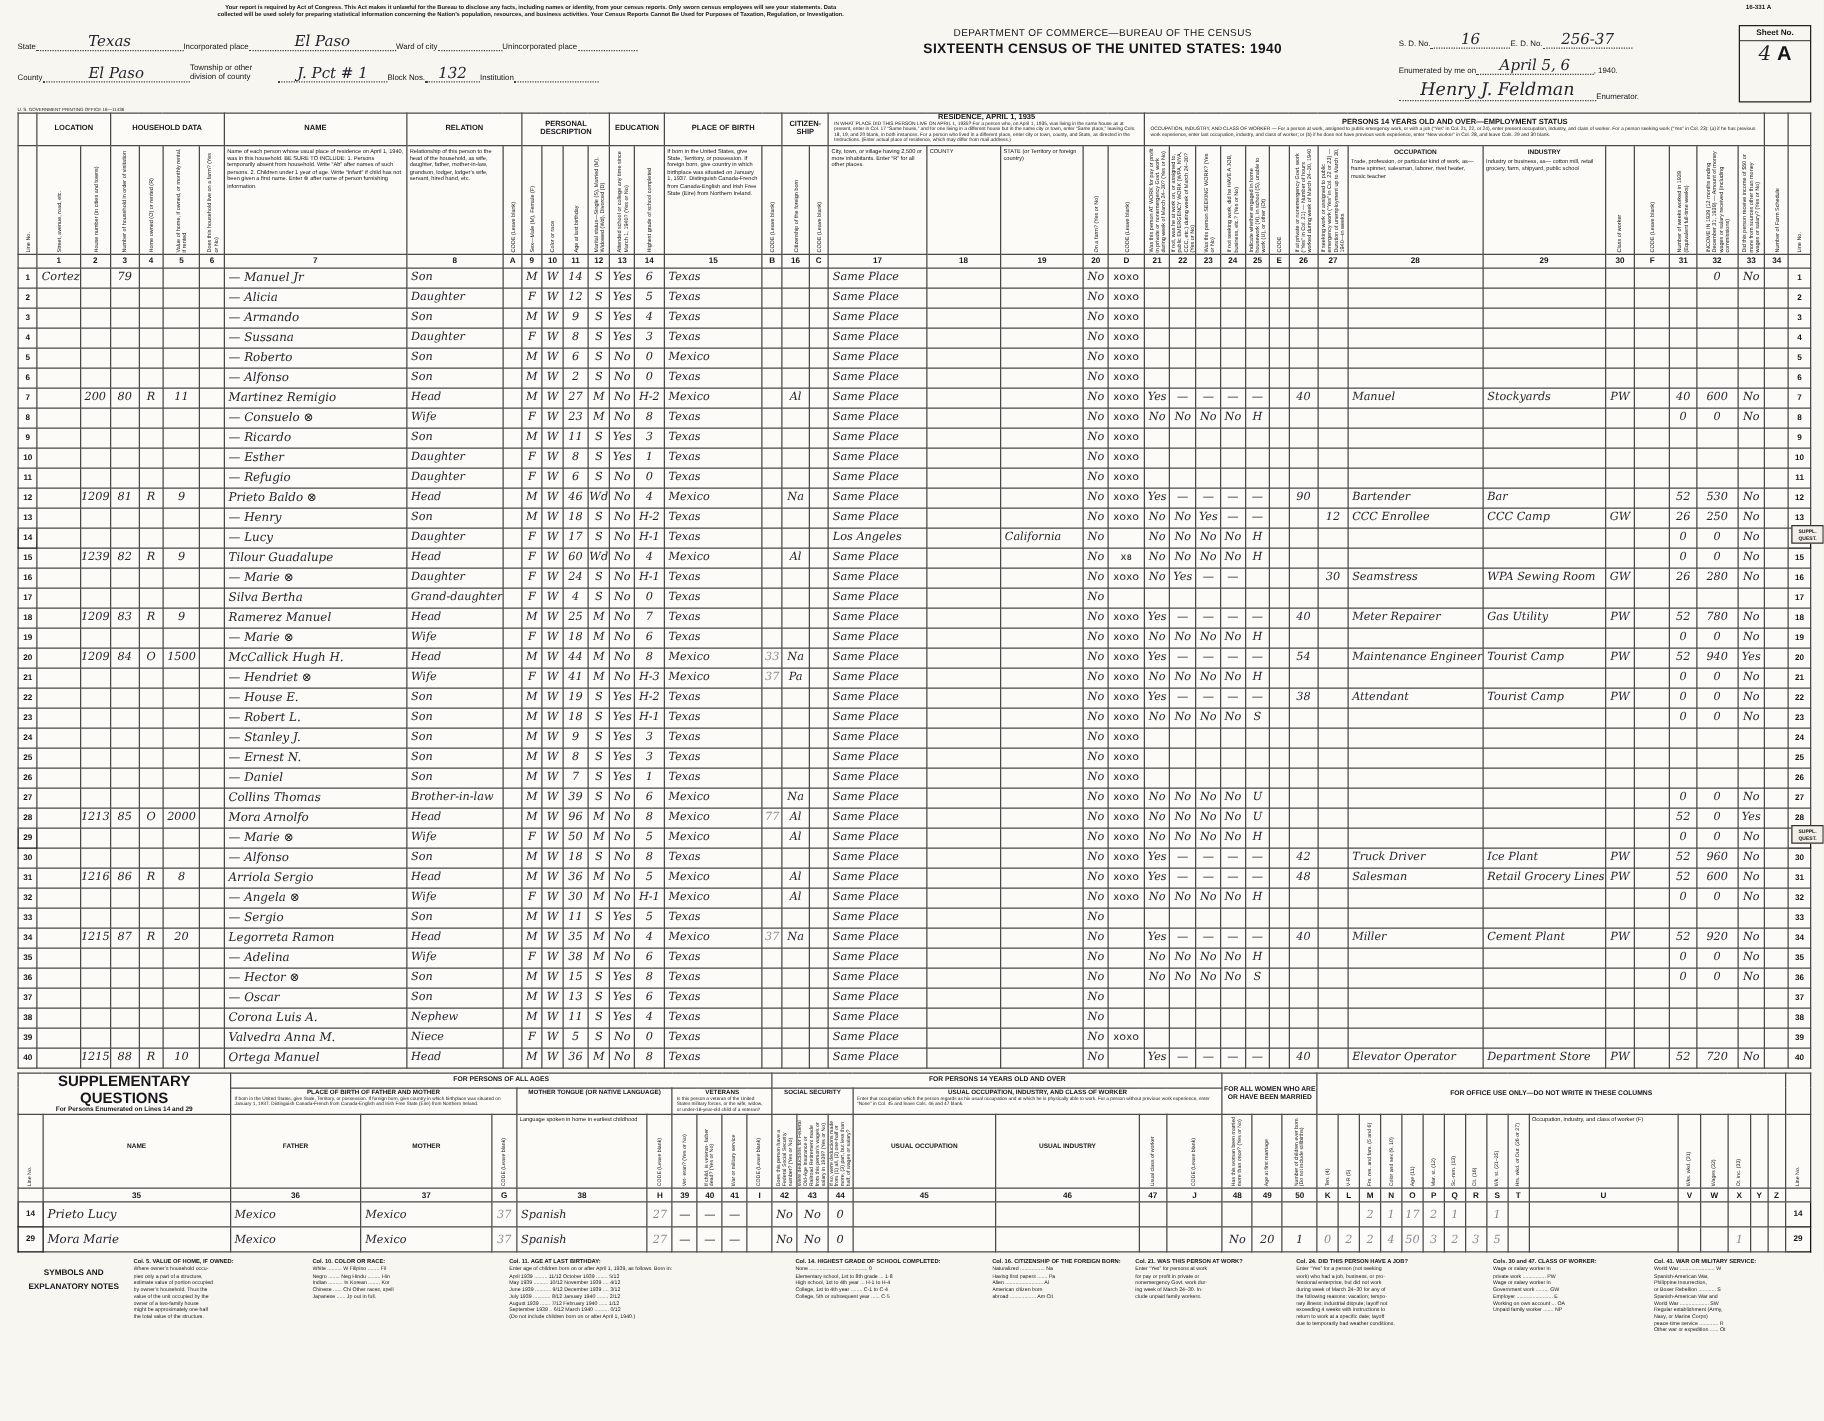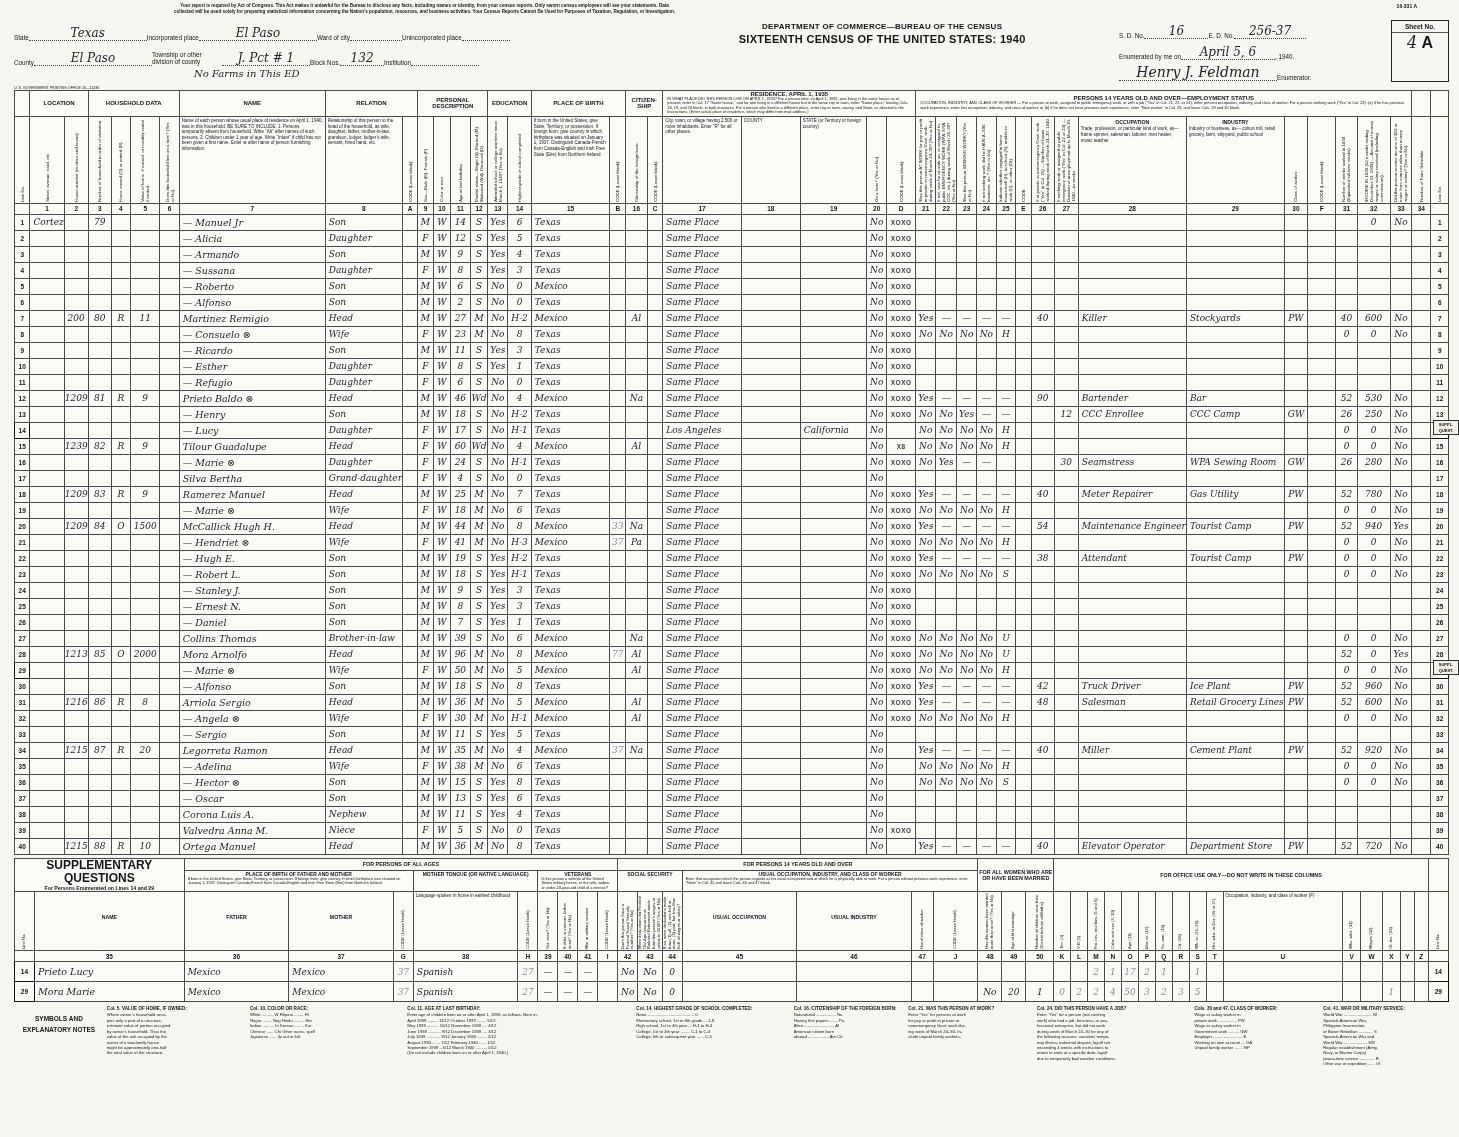--- a/index.html
+++ b/index.html
@@ -12,21 +12,21 @@
   
   .head{display:flex;height:70px;margin-top:1px;}
   .head-left{width:44%;font-size:6.5px;position:relative;padding-top:6px;}
   .fline{display:flex;align-items:flex-end;margin-bottom:10px;}
   .flabel{white-space:nowrap;font-size:6.3px;}
   .fval{border-bottom:1px dotted #444;min-width:52px;text-align:center;padding:0 4px;}
   .hw{font-family:"DejaVu Serif",serif;font-style:italic;color:#23232c;}
   .hw-big{font-size:12px;}
   .gpo{position:absolute;left:0;bottom:0;font-size:3.6px;}
   .head-center{width:33%;text-align:center;padding-top:2px;}
-  .dept{font-size:8px;font-weight:bold;letter-spacing:.3px;}
+  .dept{font-size:8px;font-weight:normal;letter-spacing:.3px;}
   .census{font-size:11px;font-weight:bold;margin-top:2px;letter-spacing:.3px;}
   .sched{font-size:13.5px;font-weight:bold;margin-top:4px;letter-spacing:1px;display:inline-block;}
   .pencil540{font-family:"DejaVu Serif",serif;color:#7d7d85;font-size:10px;margin-left:18px;}
   .head-right{flex:1;font-size:6.5px;position:relative;padding-top:4px;padding-right:64px;}
   .sheet-box{position:absolute;right:0;top:0;width:56px;height:58px;border:1.6px solid #222;text-align:center;padding-top:2px;}
   .sheet-box .lbl{font-size:6.5px;font-weight:bold;border-bottom:1px solid #555;padding-bottom:2px;}
   .sheet-val{font-size:16px;}
   .sheet-val .a{font-weight:bold;font-family:"Liberation Sans",sans-serif;font-style:normal;}
   
   table{border-collapse:collapse;table-layout:fixed;background:#fcfbf7;}
@@ -94,24 +94,20 @@
       </div>
       <div class="fline" style="margin-bottom:2px">
         <span class="flabel">County</span>
         <span class="fval hw hw-big" style="min-width:110px">El Paso</span>
         <span class="flabel" style="max-width:70px;white-space:normal;line-height:1.1">Township or other division of county</span>
         <span class="fval hw hw-big" style="min-width:80px">J. Pct # 1</span>
         <span class="flabel">Block Nos.</span>
         <span class="fval hw hw-big" style="min-width:36px">132</span>
         <span class="flabel">Institution</span>
         <span class="fval" style="min-width:60px"></span>
-      </div>
-      <div style="display:flex">
-        <span style="width:180px"></span>
-        <span class="hw" style="font-size:10px">No Farms in This ED</span>
       </div>
       <div class="gpo">U. S. GOVERNMENT PRINTING OFFICE   16—11436</div>
     </div>
     <div class="head-center">
       <div class="dept">DEPARTMENT OF COMMERCE—BUREAU OF THE CENSUS</div>
       <div class="census">SIXTEENTH CENSUS OF THE UNITED STATES: 1940</div>
     </div>
     <div class="head-right">
       <div class="fline" style="margin-bottom:6px">
         <span class="flabel">S. D. No.</span>
@@ -903,21 +899,21 @@
           </td>
           <td class="dc">
             <div class="cell hw ctr">—</div>
           </td>
           <td class="dc"></td>
           <td class="dc bl">
             <div class="cell hw ctr">40</div>
           </td>
           <td class="dc"></td>
           <td class="dc bl">
-            <div class="cell hw left">Killer</div>
+            <div class="cell hw left">Manuel</div>
           </td>
           <td class="dc">
             <div class="cell hw left">Stockyards</div>
           </td>
           <td class="dc">
             <div class="cell hw ctr">PW</div>
           </td>
           <td class="dc"></td>
           <td class="dc bl">
             <div class="cell hw ctr">40</div>
@@ -2123,21 +2119,21 @@
         </tr>
         <tr>
           <td class="ln">22</td>
           <td class="dc bl"></td>
           <td class="dc"></td>
           <td class="dc bl"></td>
           <td class="dc"></td>
           <td class="dc"></td>
           <td class="dc"></td>
           <td class="dc bl">
-            <div class="cell hw left namecell">— Hugh E.</div>
+            <div class="cell hw left namecell">— House E.</div>
           </td>
           <td class="dc bl">
             <div class="cell hw left">Son</div>
           </td>
           <td class="dc"></td>
           <td class="dc bl">
             <div class="cell hw ctr">M</div>
           </td>
           <td class="dc">
             <div class="cell hw ctr">W</div>

